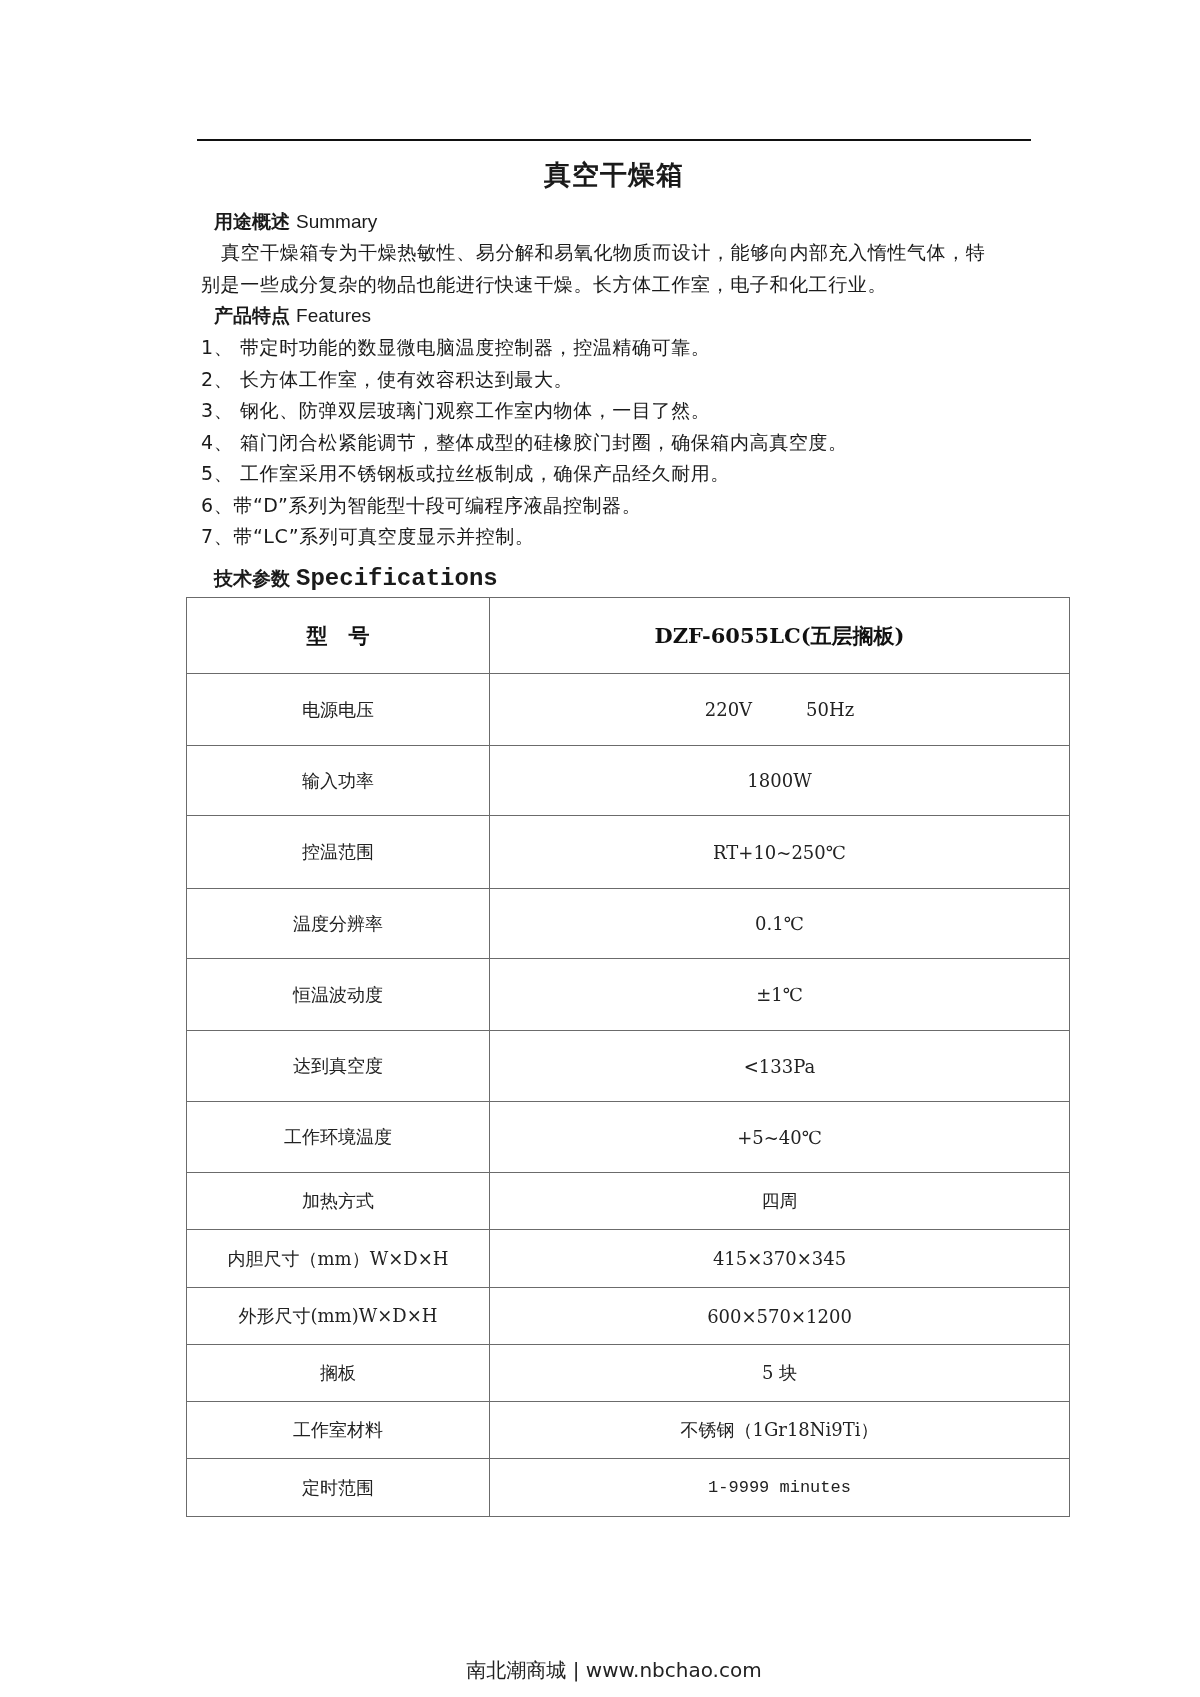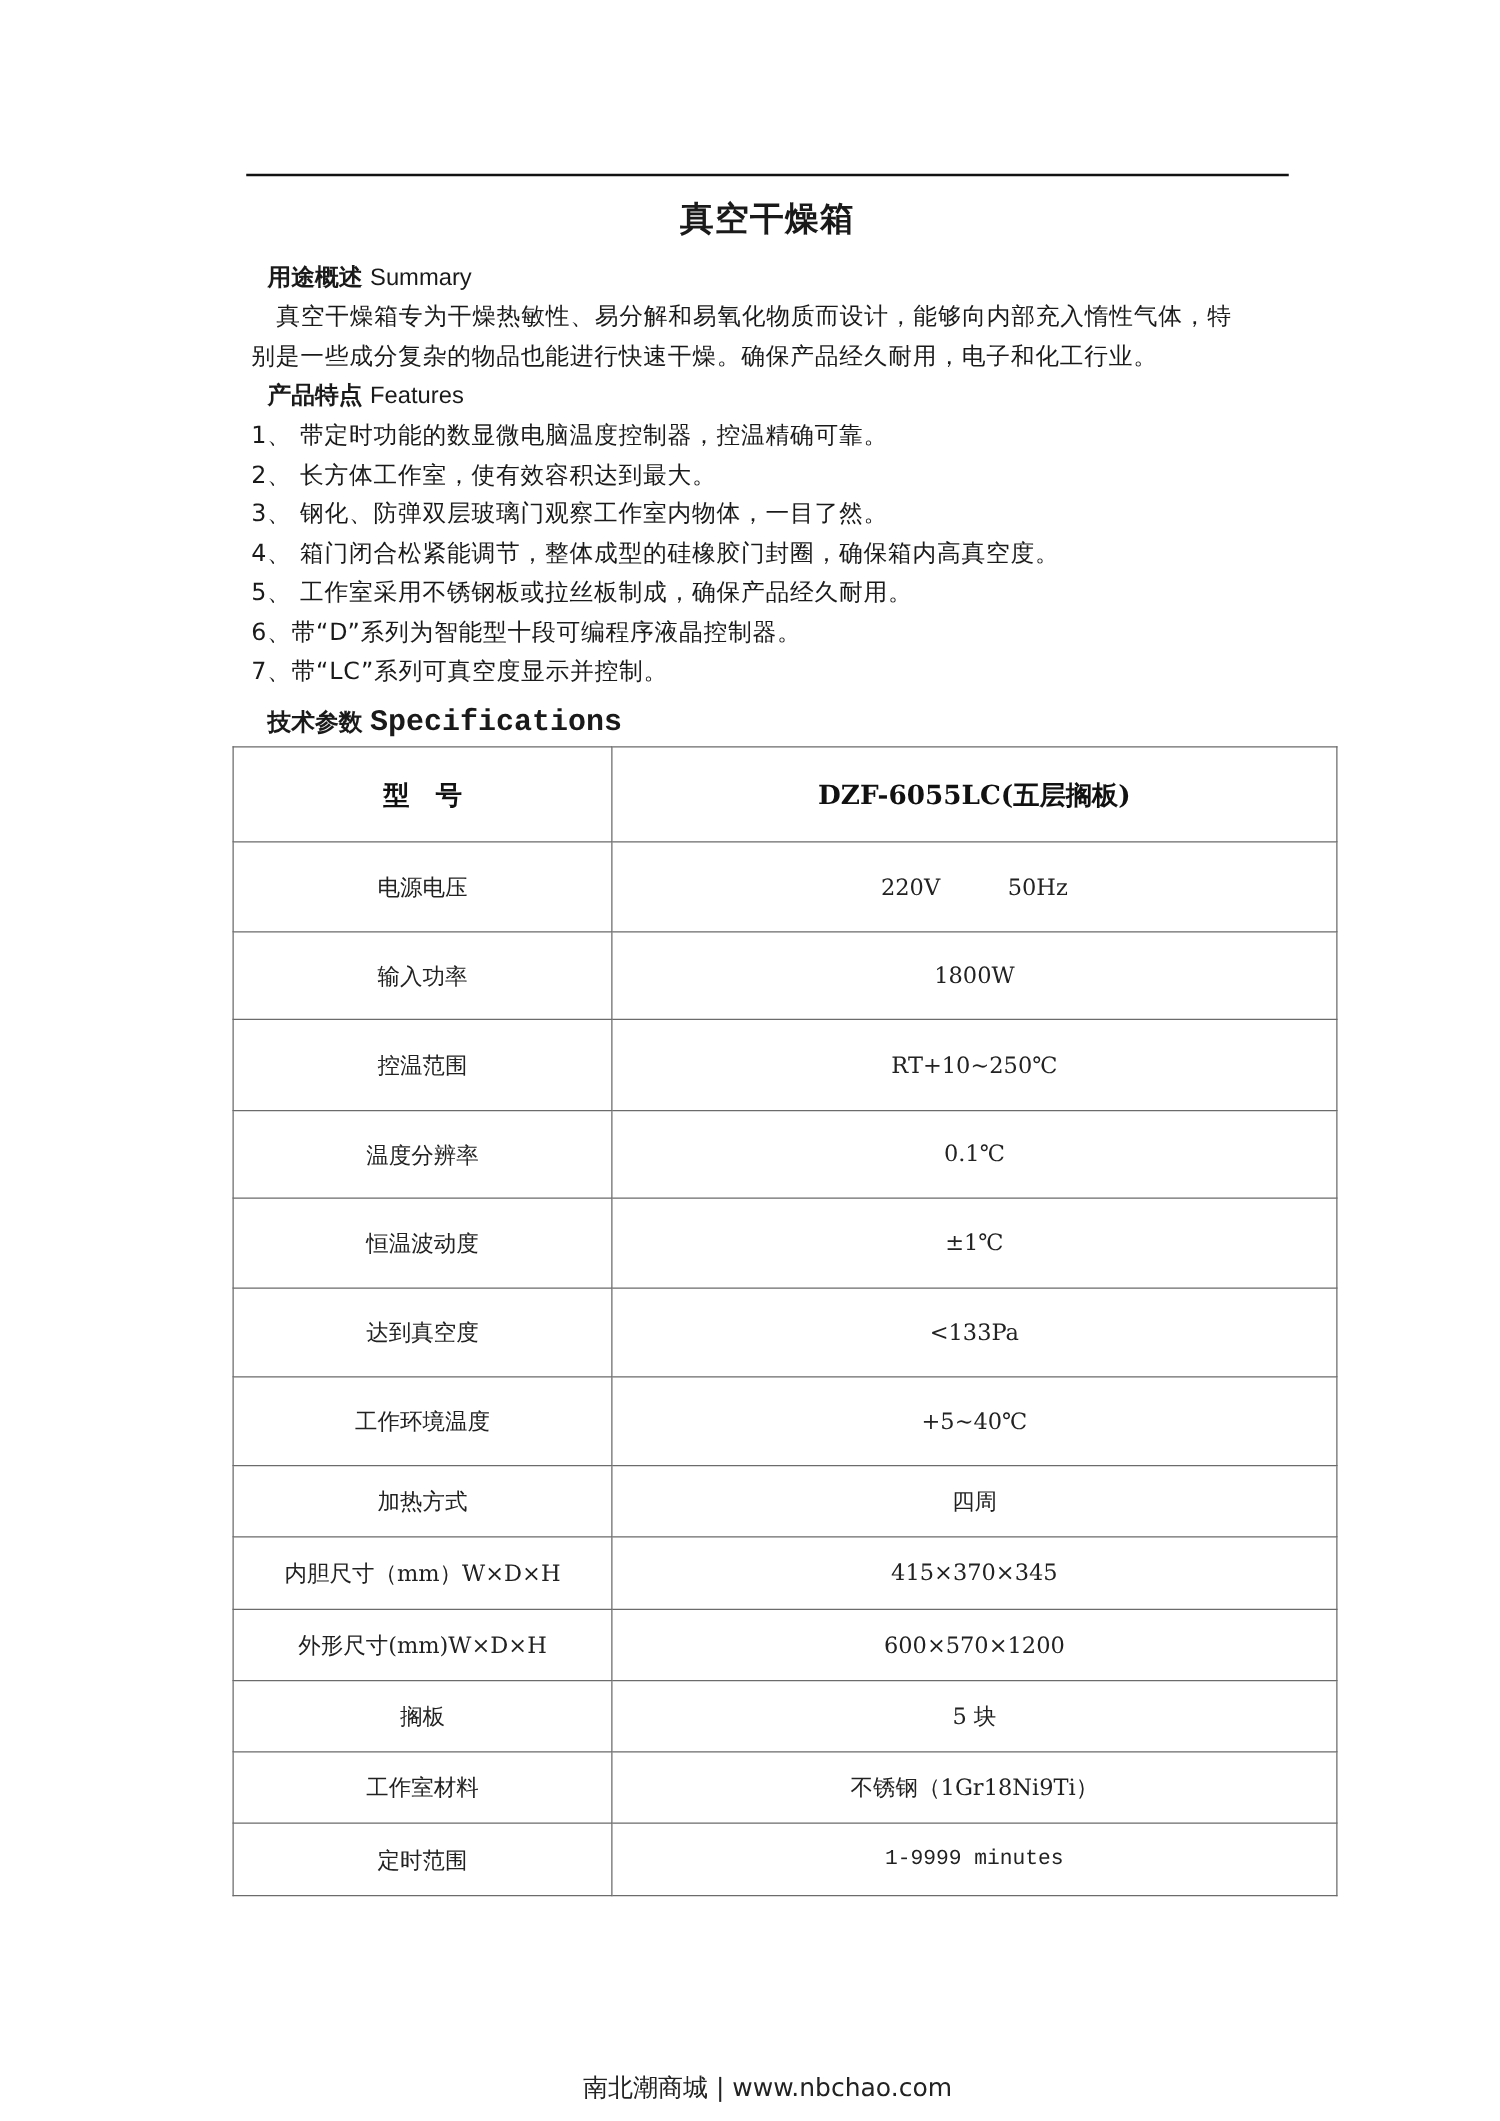--- a/index.html
+++ b/index.html
@@ -29,21 +29,21 @@
 
 <div class="header-rule"></div>
 
 <div class="abs doc-title">真空干燥箱</div>
 
 <div class="abs section-heading" style="left:214px; top:209px;">
   <span class="cn">用途概述</span>
   <span class="en-sans">Summary</span>
 </div>
 <div class="abs body-line" style="left:201px; top:240px;margin-left:20px;">真空干燥箱专为干燥热敏性、易分解和易氧化物质而设计，能够向内部充入惰性气体，特</div>
-<div class="abs body-line" style="left:201px; top:272px;">别是一些成分复杂的物品也能进行快速干燥。确保产品经久耐用，电子和化工行业。</div>
+<div class="abs body-line" style="left:201px; top:272px;">别是一些成分复杂的物品也能进行快速干燥。长方体工作室，电子和化工行业。</div>
 
 <div class="abs section-heading" style="left:214px; top:303px;">
   <span class="cn">产品特点</span>
   <span class="en-sans">Features</span>
 </div>
 <div class="abs body-line" style="left:201px; top:335px;">1、 带定时功能的数显微电脑温度控制器，控温精确可靠。</div>
 <div class="abs body-line" style="left:201px; top:367px;">2、 长方体工作室，使有效容积达到最大。</div>
 <div class="abs body-line" style="left:201px; top:398px;">3、 钢化、防弹双层玻璃门观察工作室内物体，一目了然。</div>
 <div class="abs body-line" style="left:201px; top:430px;">4、 箱门闭合松紧能调节，整体成型的硅橡胶门封圈，确保箱内高真空度。</div>
 <div class="abs body-line" style="left:201px; top:461px;">5、 工作室采用不锈钢板或拉丝板制成，确保产品经久耐用。</div>

